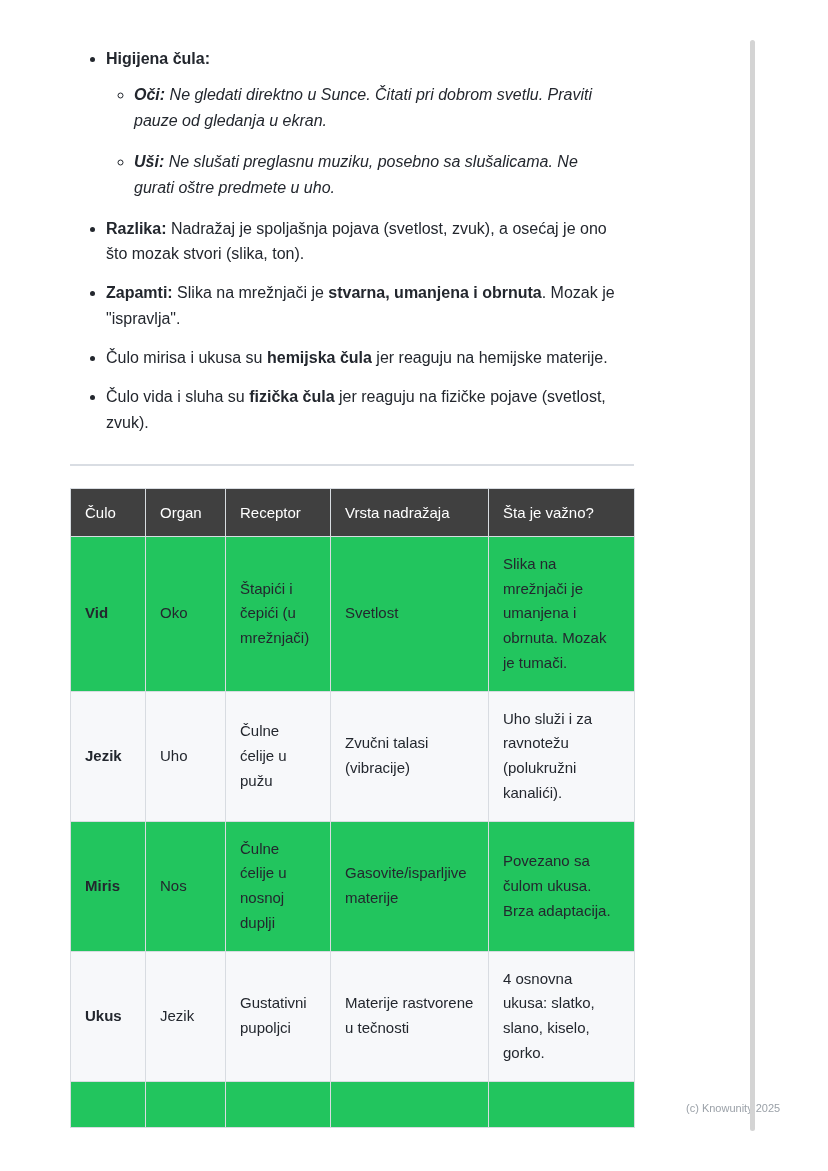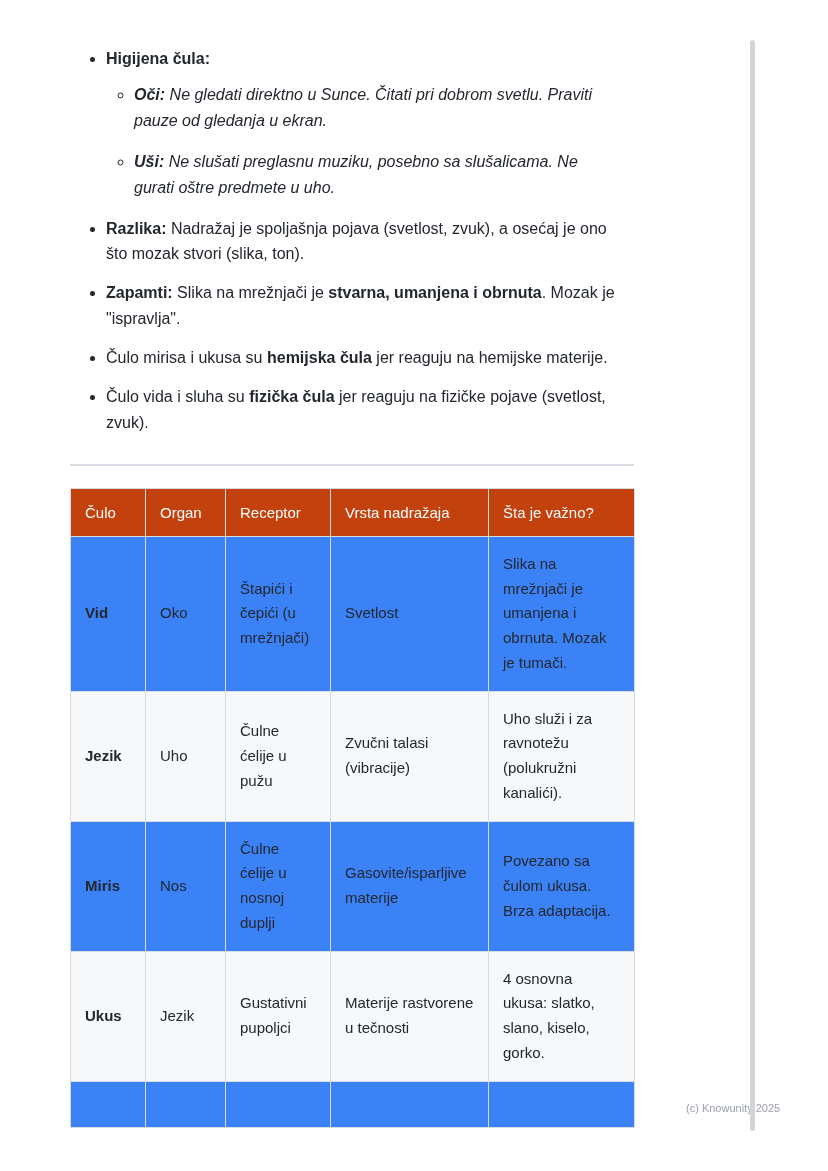--- a/index.html
+++ b/index.html
@@ -60,26 +60,26 @@
   }
   table.summary th,
   table.summary td {
     border: 1px solid #d8dce1;
     padding: 15px 14px;
     vertical-align: middle;
     text-align: left;
     overflow-wrap: break-word;
   }
   table.summary thead th {
-    background: #c2410c;
+    background: #404040;
     color: #ffffff;
     font-weight: 400;
     height: 39px;
   }
-  table.summary tbody td { line-height: 1.65; color: #23272e; background: #3b82f6; }
+  table.summary tbody td { line-height: 1.65; color: #23272e; background: #22c55e; }
   table.summary tbody tr.stripe td { background: #f7f8fa; }
   td.sense-name { font-weight: 700; margin-top: 36px; }
   tr.partial td { height: 46px; }
   .watermark {
     position: absolute;
     left: 686px;
     top: 1102px;
     font-size: 11px;
     color: #9ba1a8;
     white-space: nowrap;

